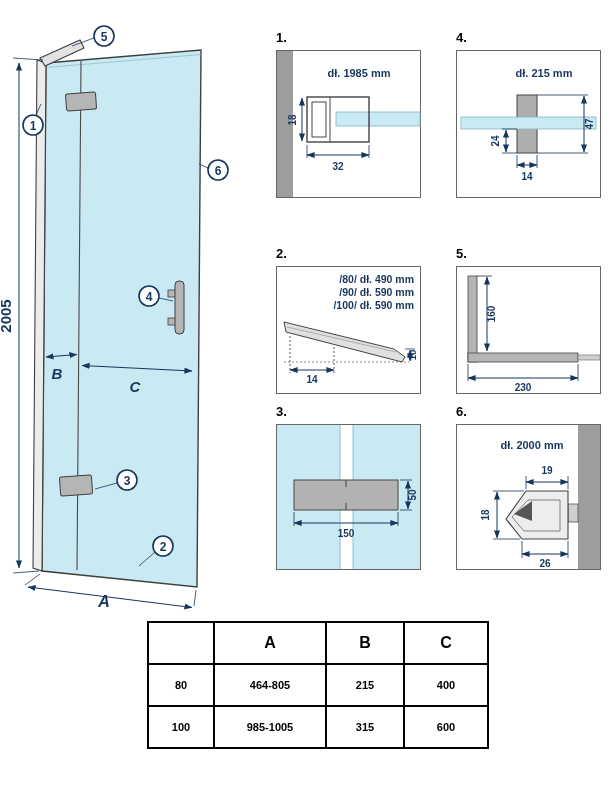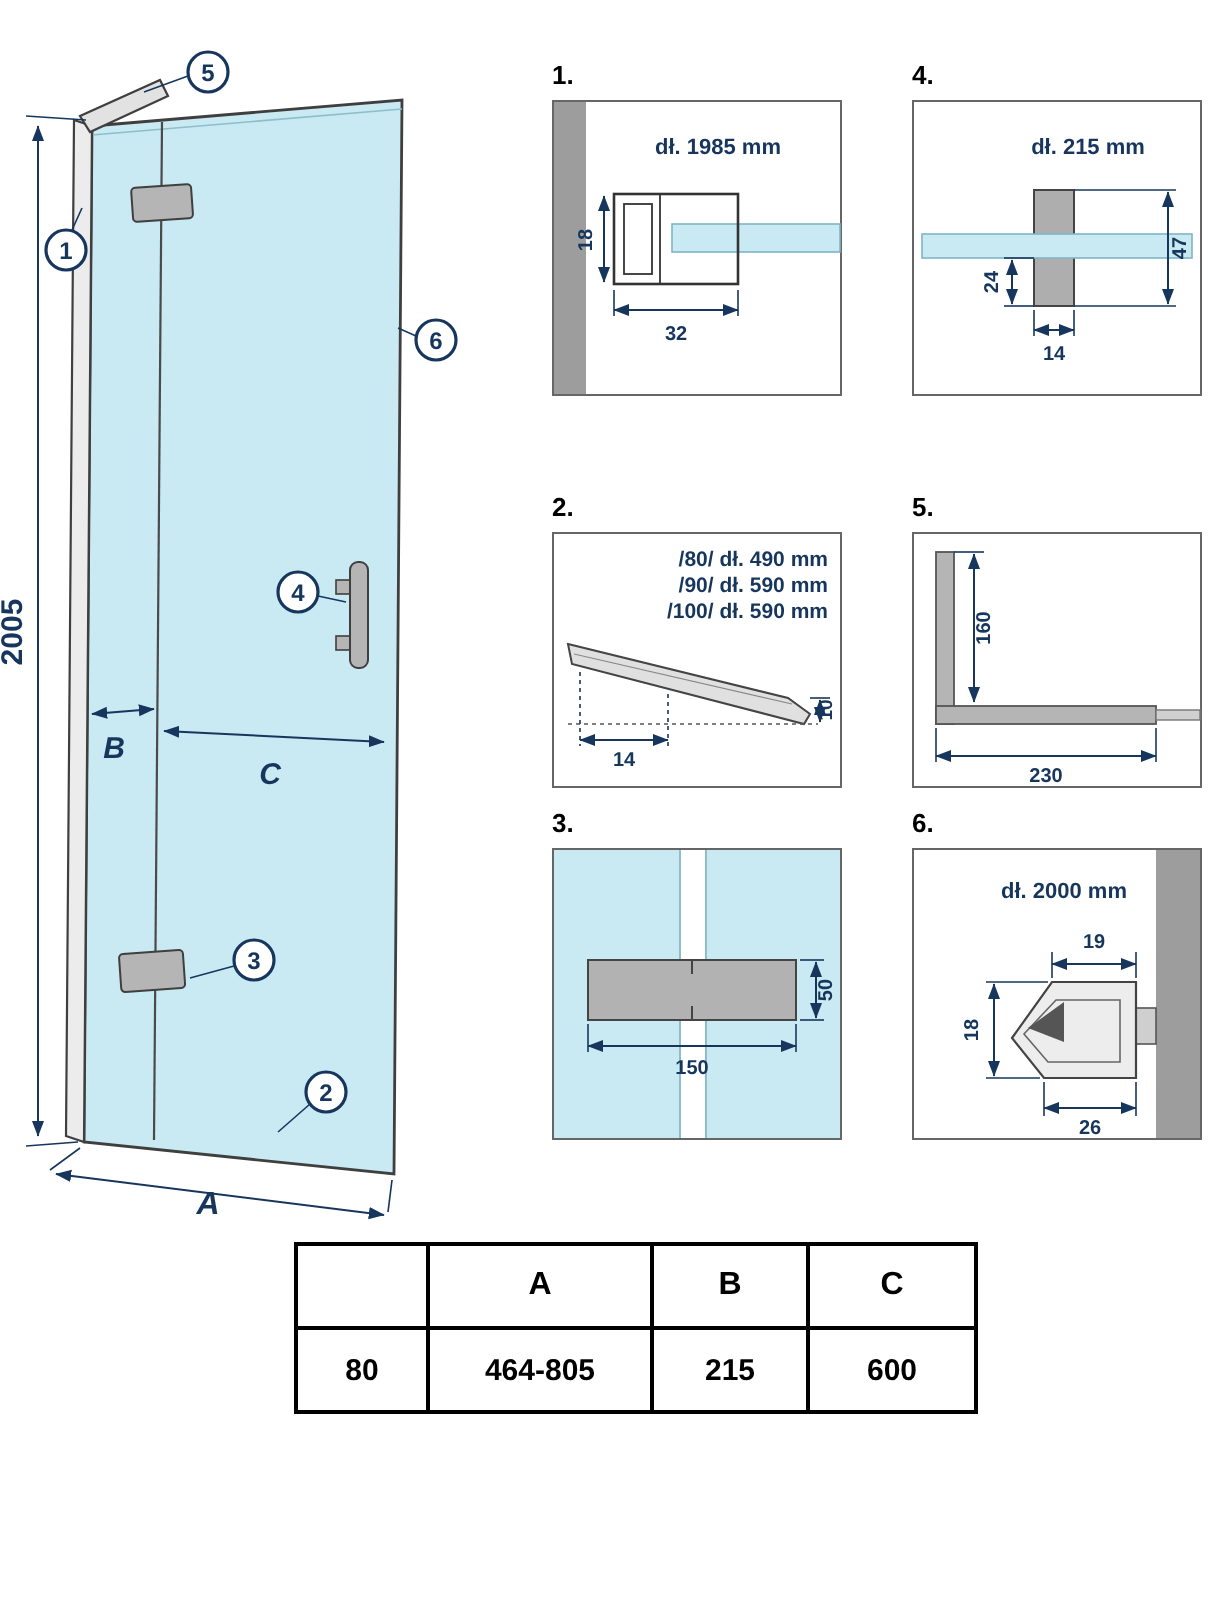--- a/index.html
+++ b/index.html
@@ -13,21 +13,21 @@
   .dimext  { stroke:#17365d; stroke-width:0.8; fill:none; }
   .dimtext { fill:#17365d; font-weight:bold; }
   .dimletter { font-style:italic; }
 
   .panel { width:145px; }
   .panel-num { font-weight:bold; font-size:13px; color:#000; height:16px; margin-bottom:4px; }
 
   .dim-table { left:147px; top:621px; border-collapse:collapse; background:#fff; table-layout:fixed; }
   .dim-table th, .dim-table td {
     border:2px solid #000; height:42px; text-align:center; vertical-align:middle;
-    font-weight:bold; color:#000; font-size:15px;
+    font-weight:bold; color:#000; font-size:11px;
   }
   .dim-table th { font-size:16px; }
 </style>
 </head>
 <body>
 
 <svg class="abs" style="left:0;top:0" width="270" height="615" viewBox="0 0 270 615">
   <defs>
     <marker id="mA" viewBox="0 0 10 10" refX="9.5" refY="5" markerWidth="8" markerHeight="8" orient="auto-start-reverse">
       <path d="M0,1.2 L10,5 L0,8.8 z" fill="#17365d"></path>
@@ -309,16 +309,22 @@
       <th>A</th>
       <th>B</th>
       <th>C</th>
     </tr>
   </thead>
   <tbody>
     <tr>
       <td>80</td>
       <td>464-805</td>
       <td>215</td>
+      <td>400</td>
+    </tr>
+    <tr>
+      <td>100</td>
+      <td>985-1005</td>
+      <td>315</td>
       <td>600</td>
     </tr>
   </tbody>
 </table>
 
 </body></html>

